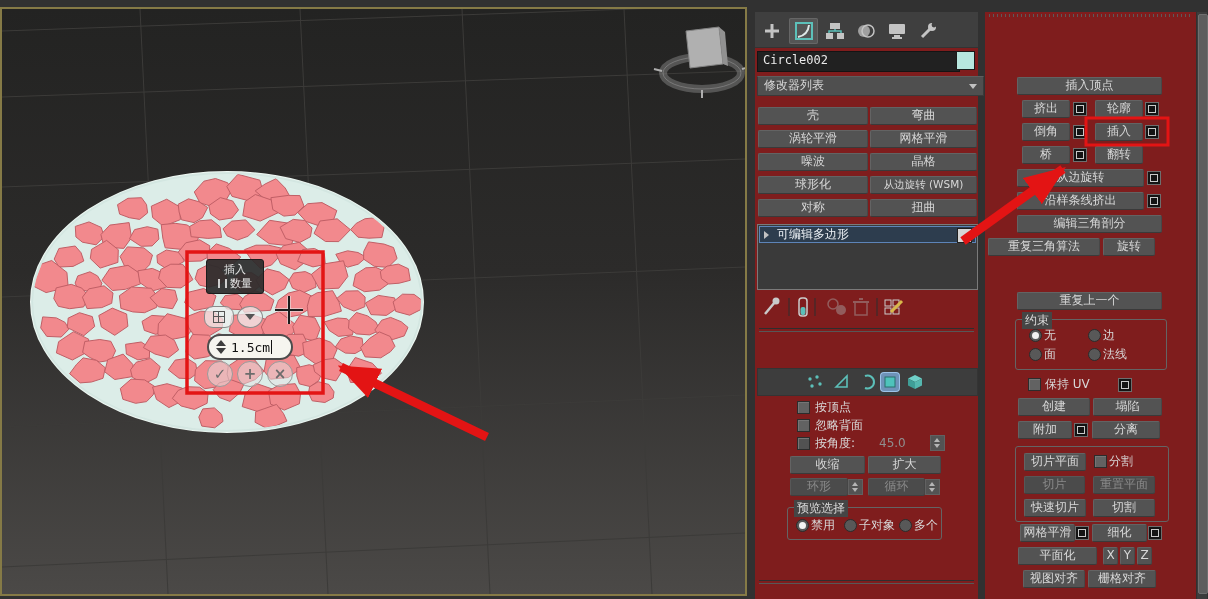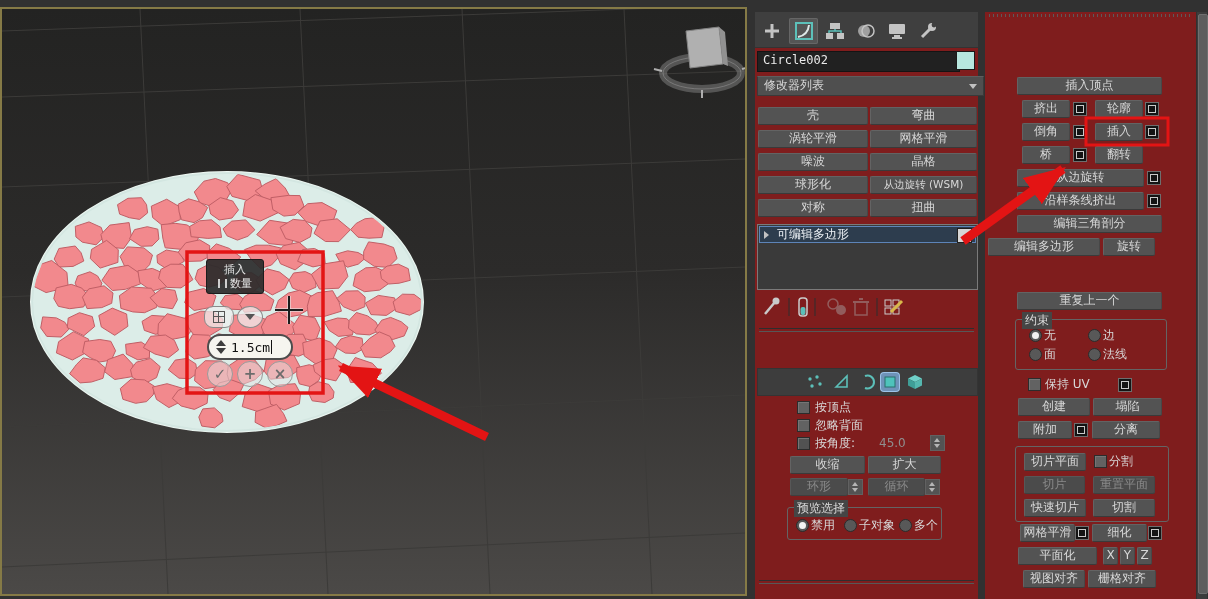--- a/index.html
+++ b/index.html
@@ -443,21 +443,21 @@
 
     <div class="btn" style="left:37px;top:134px;width:46px;">桥</div>
     <span class="sbox" style="left:88px;top:136px;"></span>
     <div class="btn" style="left:110px;top:134px;width:46px;">翻转</div>
 
     <div class="btn" style="left:32px;top:157px;width:125px;">从边旋转</div>
     <span class="sbox" style="left:162px;top:159px;"></span>
     <div class="btn" style="left:32px;top:180px;width:125px;">沿样条线挤出</div>
     <span class="sbox" style="left:162px;top:182px;"></span>
     <div class="btn" style="left:32px;top:203px;width:143px;">编辑三角剖分</div>
-    <div class="btn" style="left:3px;top:226px;width:110px;">编辑多边形</div>
+    <div class="btn" style="left:3px;top:226px;width:110px;">重复三角算法</div>
     <div class="btn" style="left:118px;top:226px;width:50px;">旋转</div>
 
     <div class="btn" style="left:32px;top:280px;width:143px;">重复上一个</div>
 
     <div class="group" style="left:30px;top:307px;width:150px;height:49px;">
       <span class="glabel">约束</span>
       <span class="radio sel" style="left:13px;top:9px;"></span>
       <span class="lbl" style="left:28px;top:8px;">无</span>
       <span class="radio" style="left:72px;top:9px;"></span>
       <span class="lbl" style="left:87px;top:8px;">边</span>

